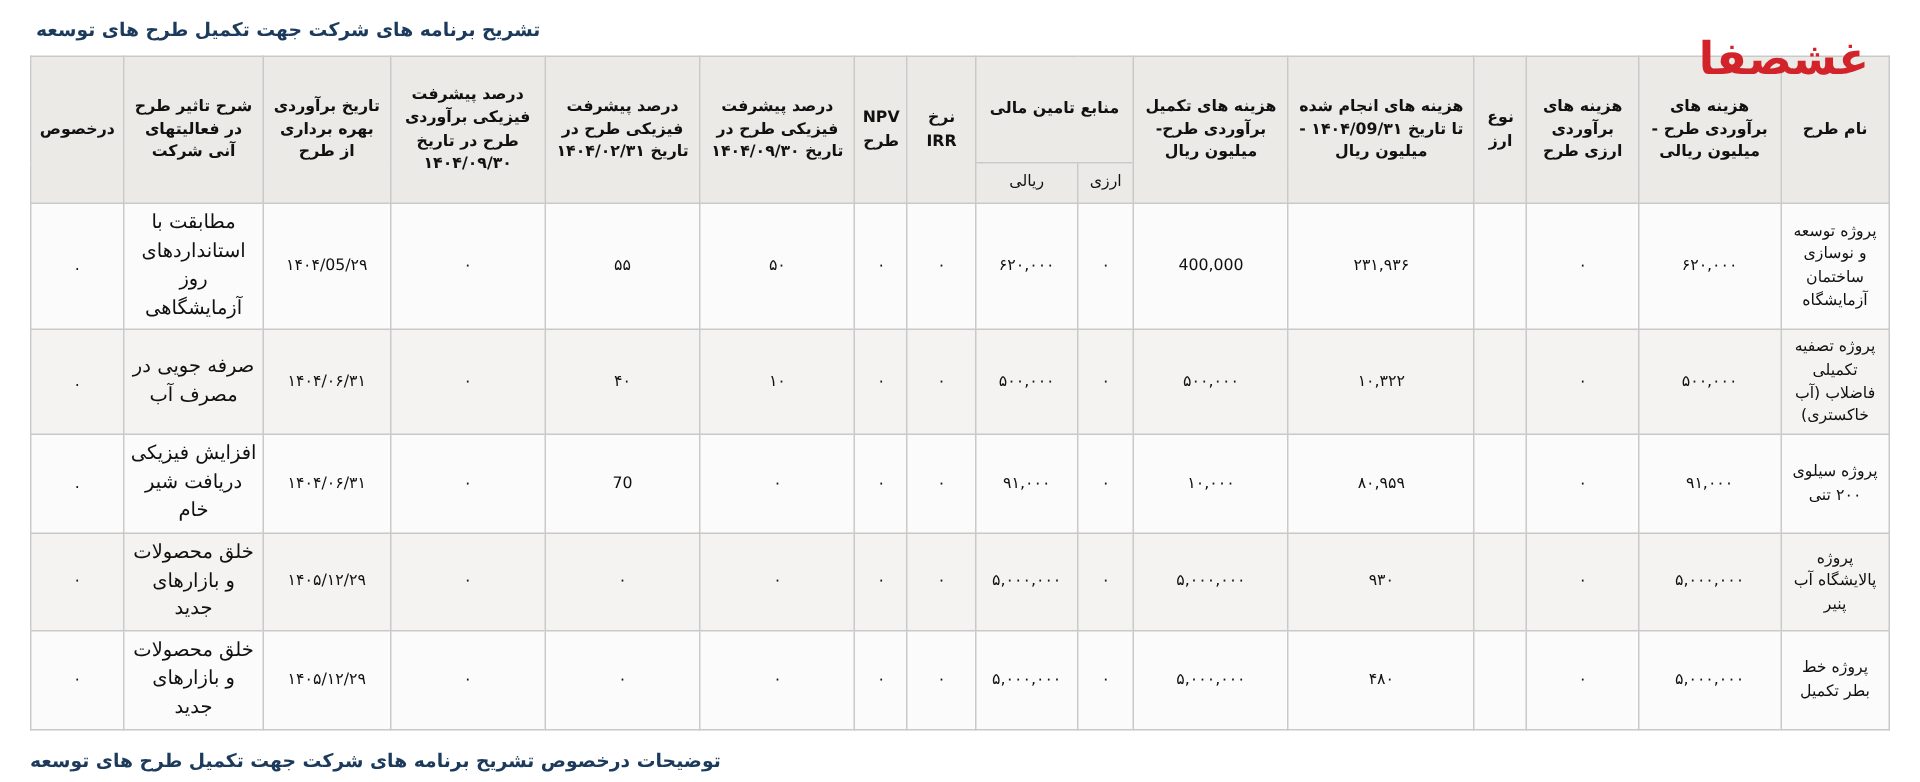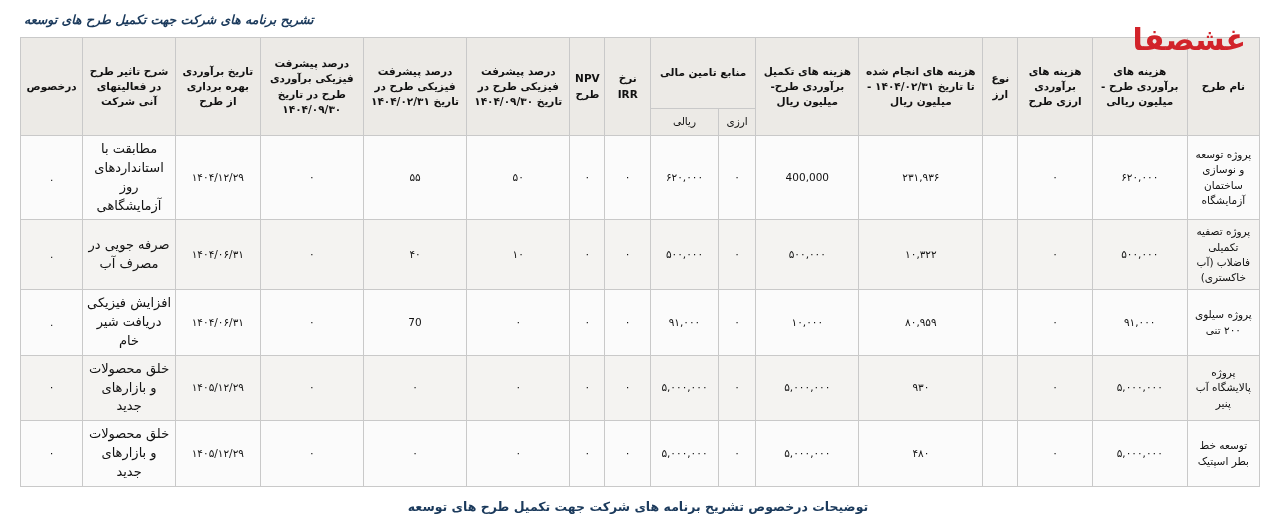--- a/index.html
+++ b/index.html
@@ -22,21 +22,20 @@
     box-sizing: border-box;
     padding: 8px 20px 0 20px;
   }
   .top-title {
     text-align: left;
     font-size: 12.5px;
     font-weight: bold;
     color: #1b3a5c;
     margin: 4px 0 0 0;
     padding-left: 4px;
-    font-style: italic;
   }
   .note-box {
     margin-top: 8px;
     margin-left: 4px;
     float: left;
     border: 1px solid #cfcfcf;
     background: #fdfdfd;
     font-size: 11px;
     padding: 5px 10px;
     color: #222;
@@ -91,21 +90,21 @@
     padding-right: 6px;
     font-size: 10.5px;
   }
   td.desc-cell {
     text-align: right;
     padding-right: 6px;
     font-size: 13px;
   }
   .sect-title {
     margin-top: 12px;
-    text-align: center;
+    text-align: left;
     font-size: 12.5px;
     font-weight: bold;
     color: #1b3a5c;
     padding-right: 4px;
   }
   .para-box {
     margin-top: 8px;
     border: 1px solid #cfcfcf;
     background: #fdfdfd;
     padding: 9px 12px;
@@ -143,21 +142,21 @@
       <col style="width:82px">
       <col style="width:90px">
       <col style="width:60px">
     </colgroup>
     <thead>
       <tr>
         <th rowspan="2">نام طرح</th>
         <th rowspan="2">هزینه های برآوردی طرح - میلیون ریالی</th>
         <th rowspan="2">هزینه های برآوردی ارزی طرح</th>
         <th rowspan="2">نوع ارز</th>
-        <th rowspan="2">هزینه های انجام شده تا تاریخ ۱۴۰۴/۰۲/۳۱ - میلیون ریال</th>
+        <th rowspan="2">هزینه های انجام شده تا تاریخ ۱۴۰۴/09/۳۱ - میلیون ریال</th>
         <th rowspan="2">هزینه های تکمیل برآوردی طرح- میلیون ریال</th>
         <th colspan="2">منابع تامین مالی</th>
         <th rowspan="2">نرخ IRR</th>
         <th rowspan="2">NPV طرح</th>
         <th rowspan="2">درصد پیشرفت فیزیکی طرح در تاریخ ۱۴۰۴/۰۹/۳۰</th>
         <th rowspan="2">درصد پیشرفت فیزیکی طرح در تاریخ ۱۴۰۴/۰۲/۳۱</th>
         <th rowspan="2">درصد پیشرفت فیزیکی برآوردی طرح در تاریخ ۱۴۰۴/۰۹/۳۰</th>
         <th rowspan="2">تاریخ برآوردی بهره برداری از طرح</th>
         <th rowspan="2">شرح تاثیر طرح در فعالیتهای آنی شرکت</th>
         <th rowspan="2">درخصوص</th>
@@ -175,21 +174,21 @@
         <td></td>
         <td>۲۳۱,۹۳۶</td>
         <td>400,000</td>
         <td>۰</td>
         <td>۶۲۰,۰۰۰</td>
         <td>۰</td>
         <td>۰</td>
         <td>۵۰</td>
         <td>۵۵</td>
         <td>۰</td>
-        <td>۱۴۰۴/۱۲/۲۹</td>
+        <td>۱۴۰۴/05/۲۹</td>
         <td class="desc-cell">مطابقت با استانداردهای روز آزمایشگاهی</td>
         <td>.</td>
       </tr>
       <tr>
         <td class="name-cell">پروژه تصفیه تکمیلی فاضلاب (آب خاکستری)</td>
         <td>۵۰۰,۰۰۰</td>
         <td>۰</td>
         <td></td>
         <td>۱۰,۳۲۲</td>
         <td>۵۰۰,۰۰۰</td>
@@ -234,21 +233,21 @@
         <td>۰</td>
         <td>۰</td>
         <td>۰</td>
         <td>۰</td>
         <td>۰</td>
         <td>۱۴۰۵/۱۲/۲۹</td>
         <td class="desc-cell">خلق محصولات و بازارهای جدید</td>
         <td>۰</td>
       </tr>
       <tr>
-        <td class="name-cell">توسعه خط بطر اسپتیک</td>
+        <td class="name-cell">پروژه خط بطر تکمیل</td>
         <td>۵,۰۰۰,۰۰۰</td>
         <td>۰</td>
         <td></td>
         <td>۴۸۰</td>
         <td>۵,۰۰۰,۰۰۰</td>
         <td>۰</td>
         <td>۵,۰۰۰,۰۰۰</td>
         <td>۰</td>
         <td>۰</td>
         <td>۰</td>

